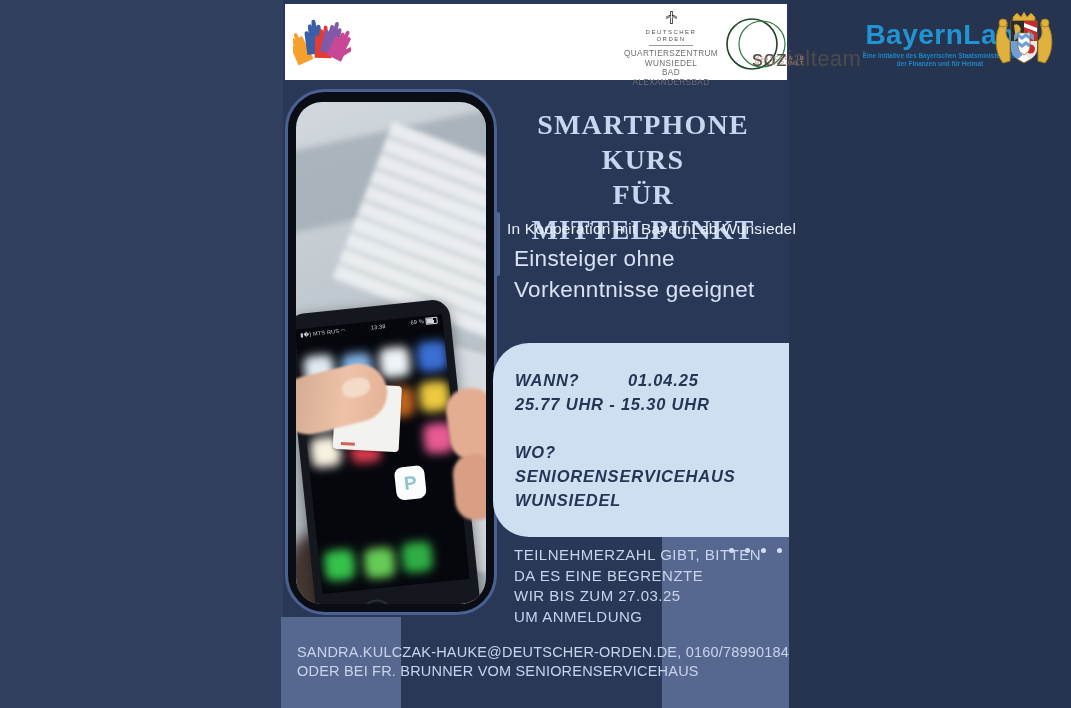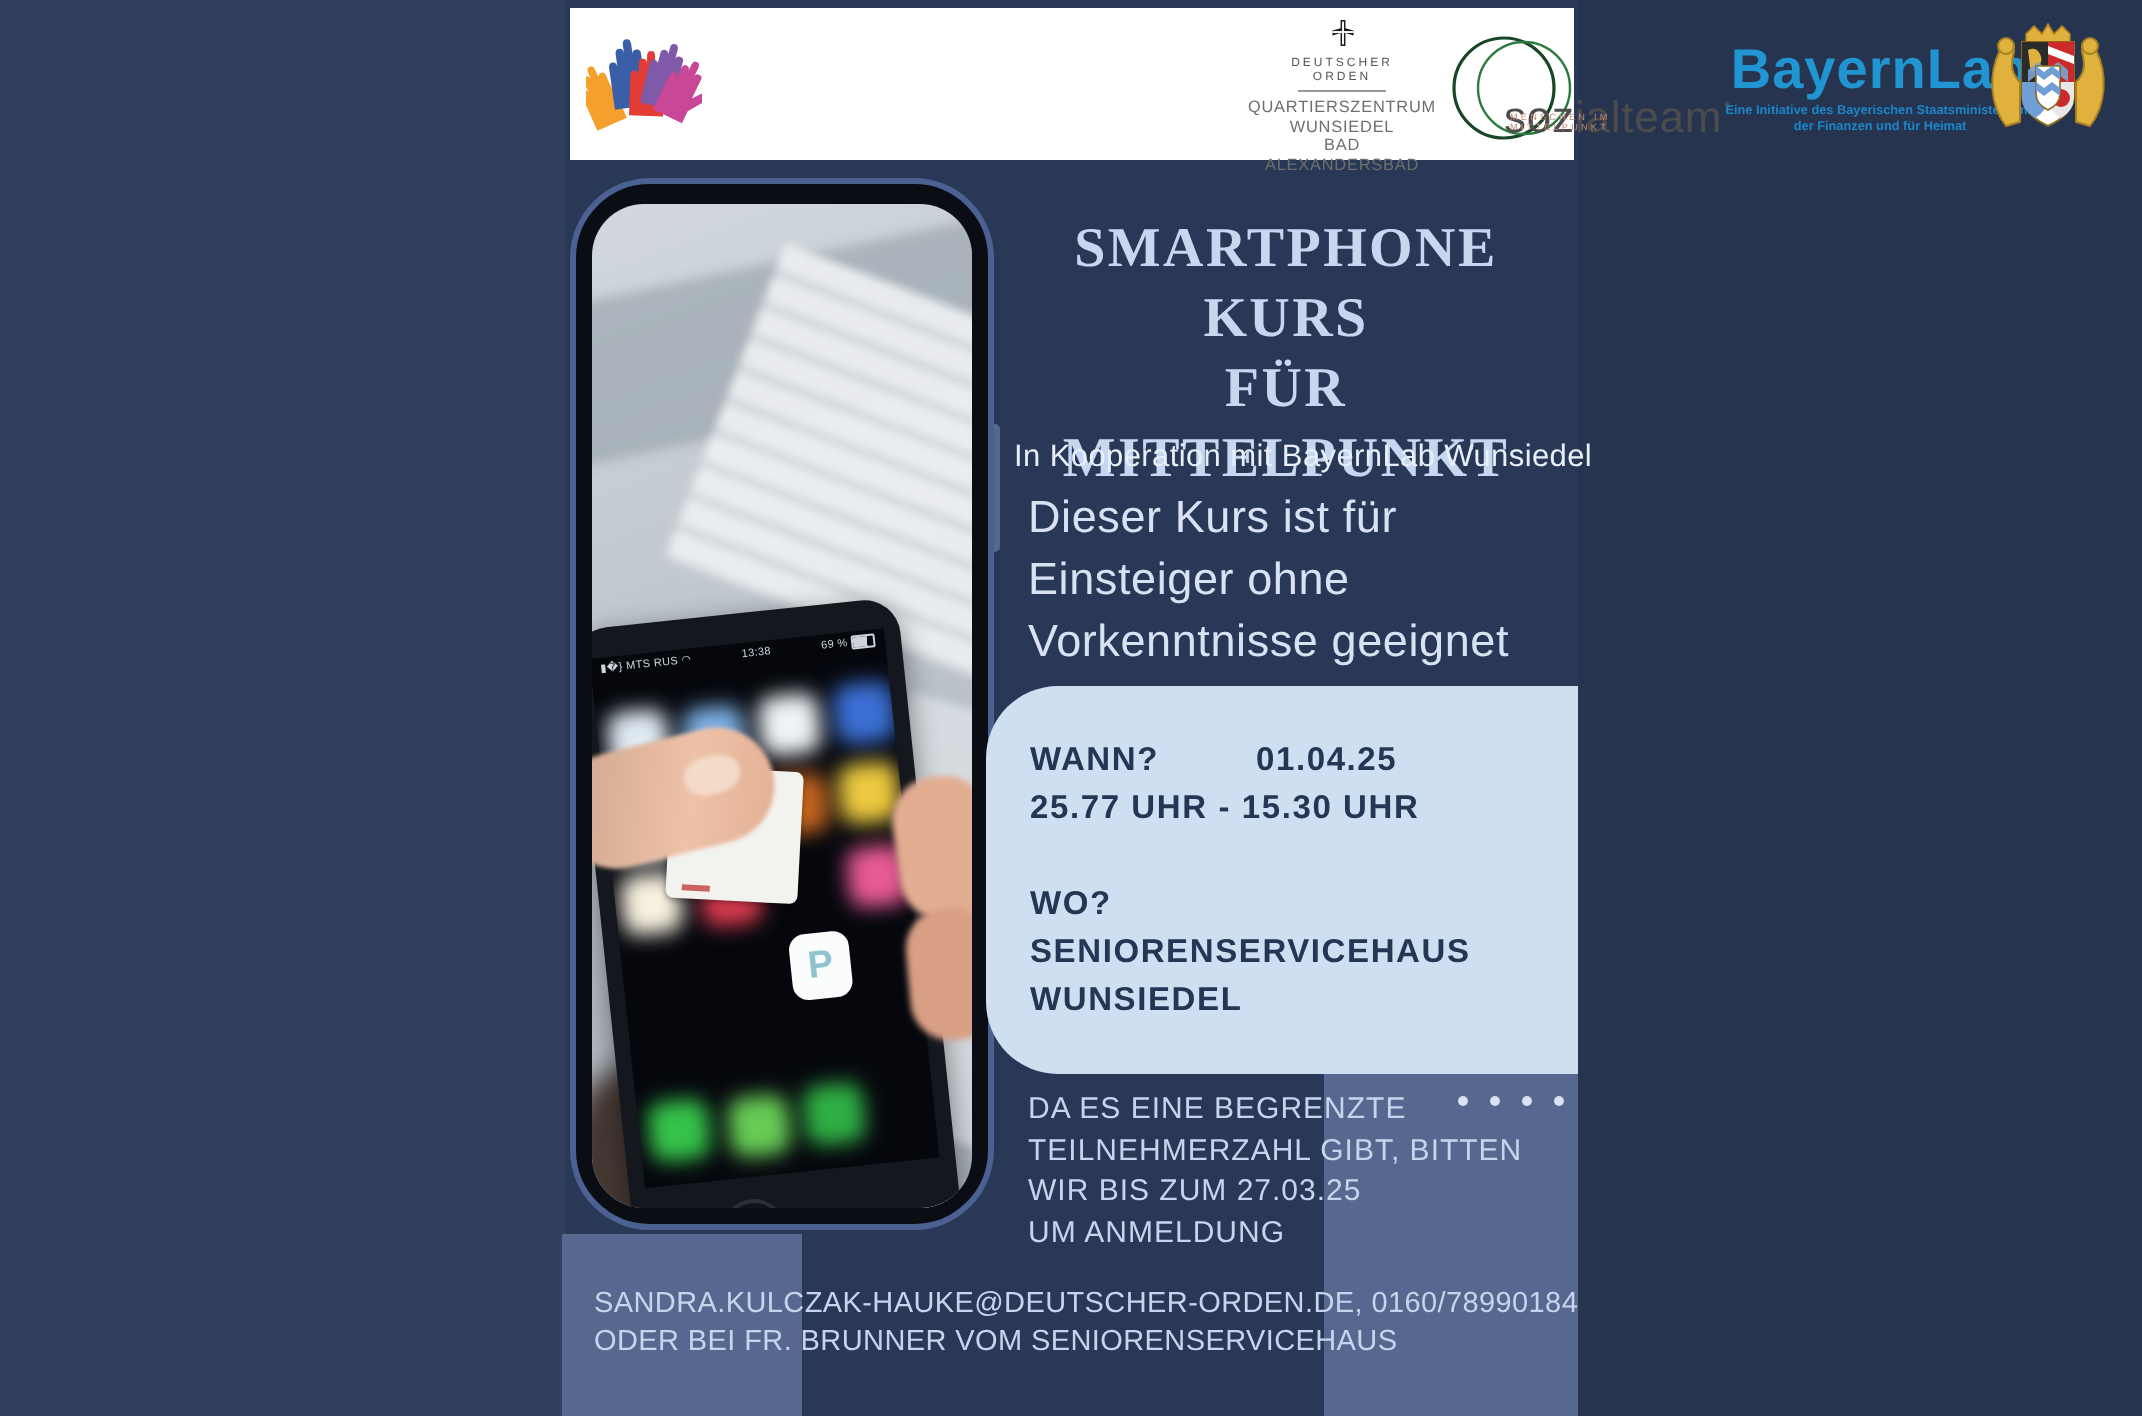--- a/index.html
+++ b/index.html
@@ -56,21 +56,21 @@
   .fan{position:absolute;background:#f3f4f1;filter:blur(2px);}
   #fan1{left:62px;top:428px;width:80px;height:90px;transform:rotate(-28deg);}
   #fan2{left:92px;top:436px;width:80px;height:96px;transform:rotate(-18deg);background:#e9ebe8;}
   .spine{position:absolute;width:12px;height:78px;transform:rotate(-26deg);filter:blur(2px);}
   #spine1{left:50px;top:436px;background:#c49a63;}
   #spine2{left:64px;top:442px;background:#a97f4e;}
   
   #title{left:497px;top:107px;width:292px;text-align:center;color:var(--title);font-weight:800;font-size:28px;line-height:35px;letter-spacing:1.2px;font-family:Liberation Serif, serif;}
   #subtitle{left:507px;top:220px;font-size:15.5px;font-weight:500;color:var(--subtitle);letter-spacing:.2px;}
   #desc{left:514px;top:243px;font-size:22.5px;line-height:31px;color:var(--desc);letter-spacing:.3px;}
-  #infobox{left:493px;top:343px;width:296px;height:194px;background:var(--box-bg);border-radius:36px 0 0 36px;color:var(--box-text);box-sizing:border-box;padding:25px 0 0 22px;font-weight:800;font-size:16.5px;letter-spacing:.8px;line-height:24px;}
+  #infobox{left:493px;top:343px;width:296px;height:194px;background:var(--box-bg);border-radius:36px 0 0 36px;color:var(--box-text);box-sizing:border-box;padding:25px 0 0 22px;font-weight:800;font-size:16.5px;letter-spacing:.8px;line-height:24px;font-style:italic;}
   .when-row{display:flex;}
   .when-row .lbl{width:113px;}
   .wo{margin-top:24px;}
   #regnote{left:514px;top:545px;font-size:15px;line-height:20.5px;font-weight:500;color:var(--body-text);letter-spacing:.5px;}
   #dots{left:729px;top:548px;display:flex;gap:11px;}
   .dot{width:5px;height:5px;border-radius:50%;background:#d6e1f3;}
   #contact{left:297px;top:643px;font-size:14.5px;line-height:19.2px;font-weight:500;color:var(--body-text);letter-spacing:.2px;}
 </style>
 </head>
 <body>
@@ -184,21 +184,20 @@
   </div>
 
   <div id="title" class="abs">
     <div>SMARTPHONE KURS</div>
     <div>FÜR MITTELPUNKT</div>
   </div>
 
   <div id="subtitle" class="abs">In Kooperation mit BayernLab Wunsiedel</div>
 
   <div id="desc" class="abs">
-    <div>Dieser Kurs ist für</div>
     <div>Einsteiger ohne</div>
     <div>Vorkenntnisse geeignet</div>
   </div>
 
   <div id="infobox" class="abs">
     <div class="when-row">
       <span class="lbl">WANN?</span>
       <span>01.04.25</span>
     </div>
     <div>25.77 UHR - 15.30 UHR</div>
@@ -208,22 +207,22 @@
   </div>
 
   <div id="dots" class="abs">
     <div class="dot"></div>
       <div class="dot"></div>
       <div class="dot"></div>
       <div class="dot"></div>
   </div>
 
   <div id="regnote" class="abs">
+    <div>TEILNEHMERZAHL GIBT, BITTEN</div>
     <div>DA ES EINE BEGRENZTE</div>
-    <div>TEILNEHMERZAHL GIBT, BITTEN</div>
     <div>WIR BIS ZUM 27.03.25</div>
     <div>UM ANMELDUNG</div>
   </div>
 
   <div id="contact" class="abs">
     <div>SANDRA.KULCZAK-HAUKE@DEUTSCHER-ORDEN.DE, 0160/78990184</div>
     <div>ODER BEI FR. BRUNNER VOM SENIORENSERVICEHAUS</div>
   </div>
 
 </div>

